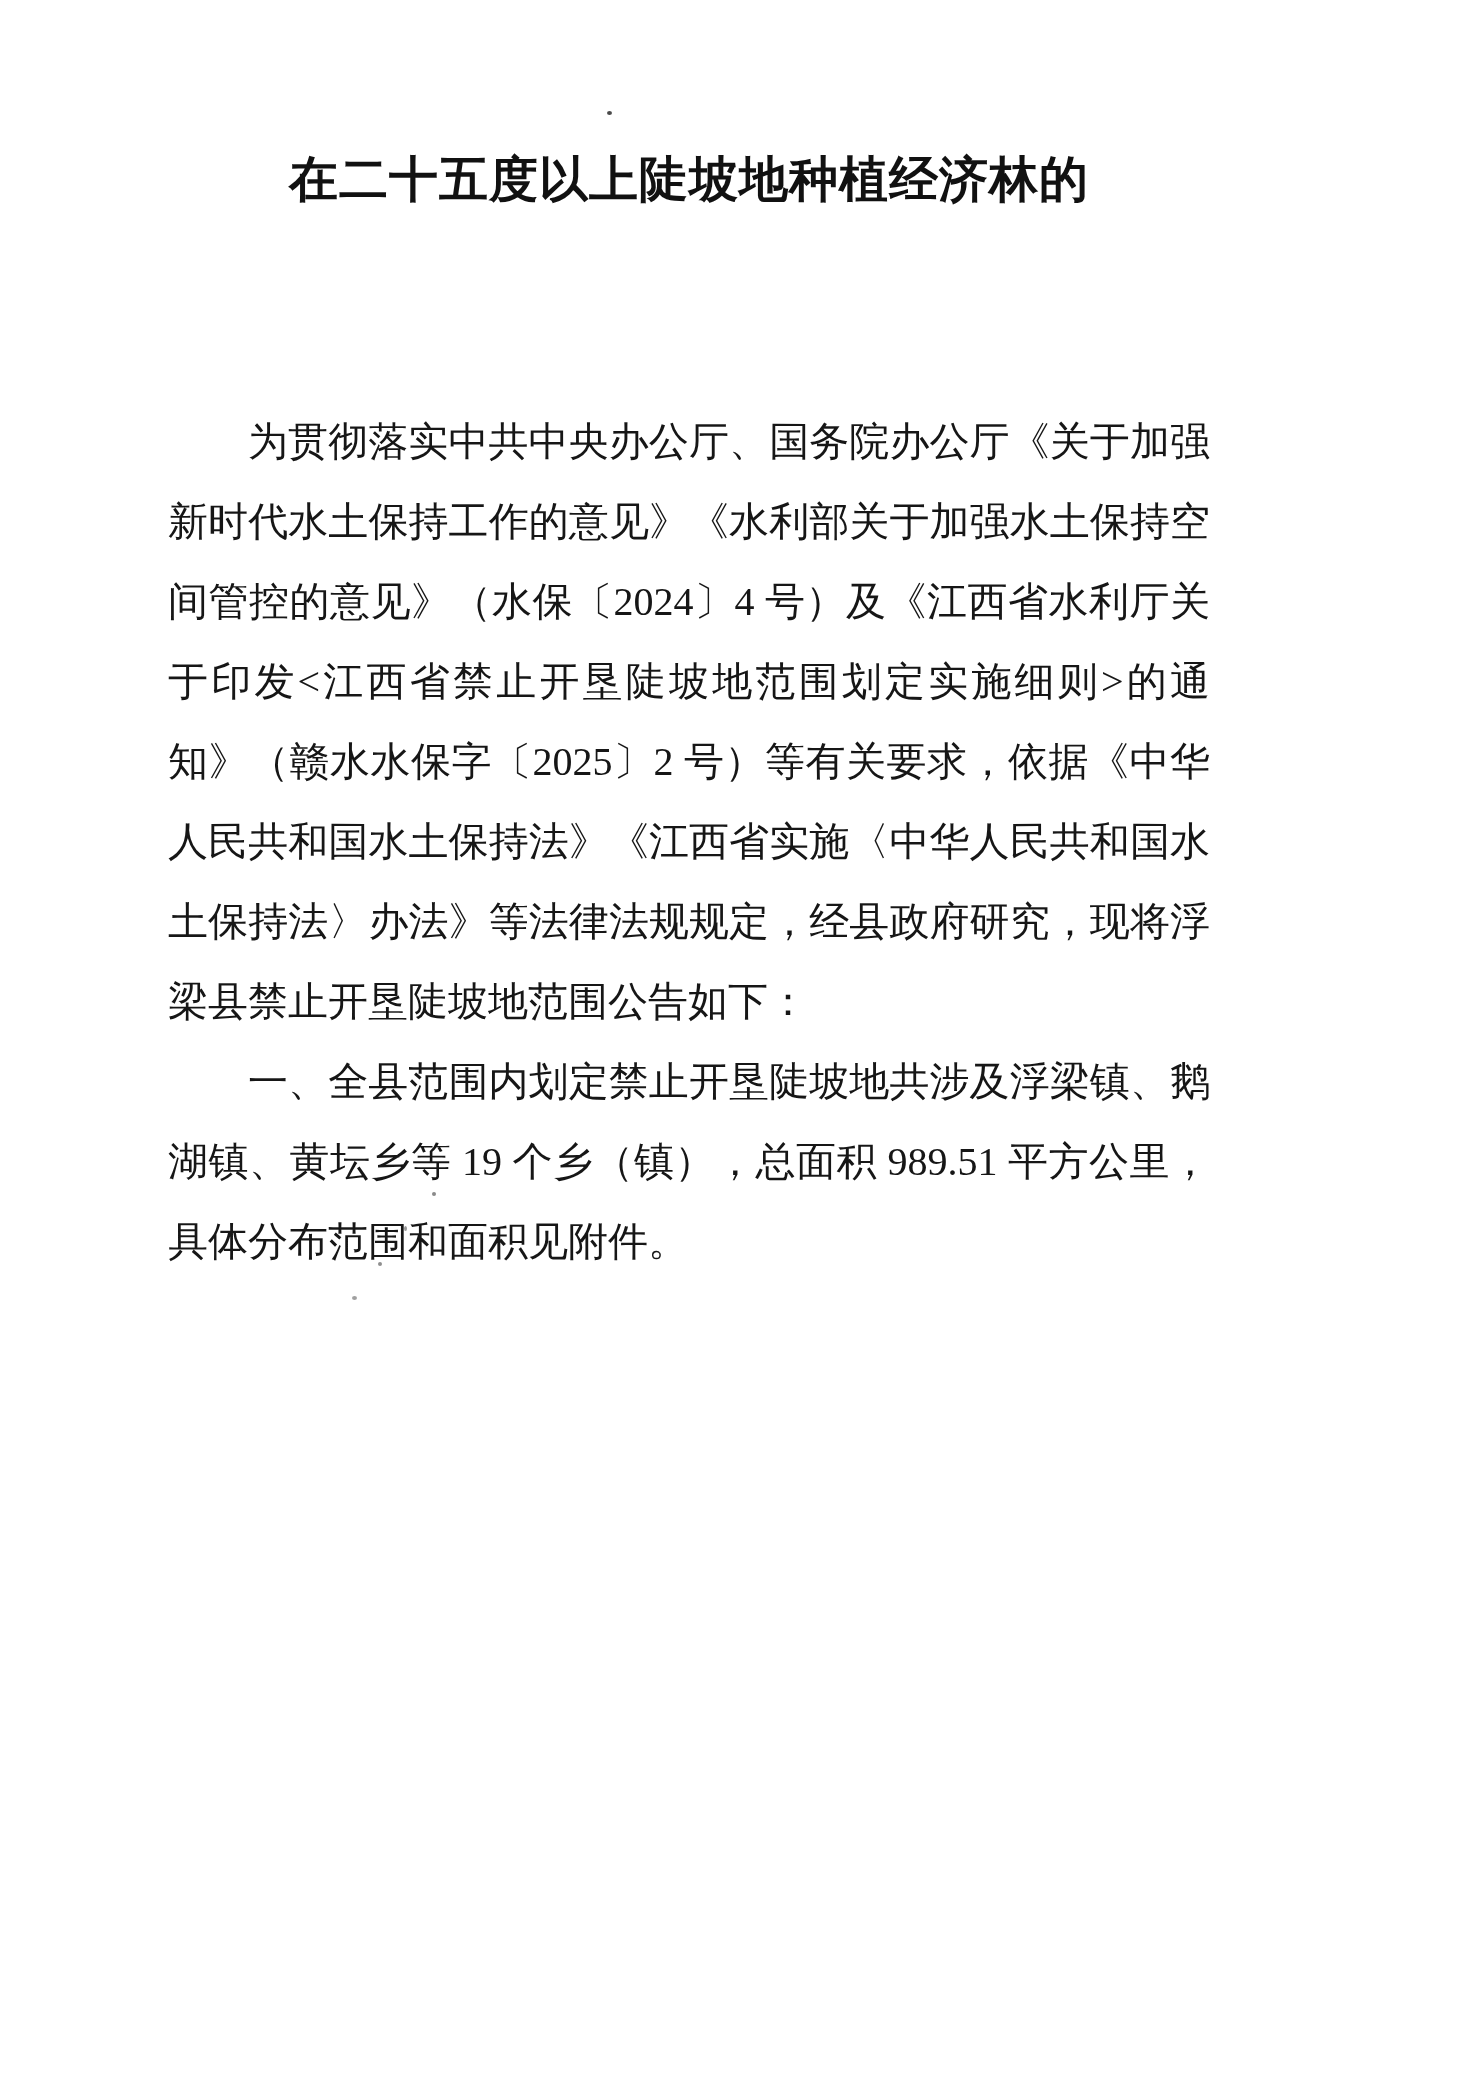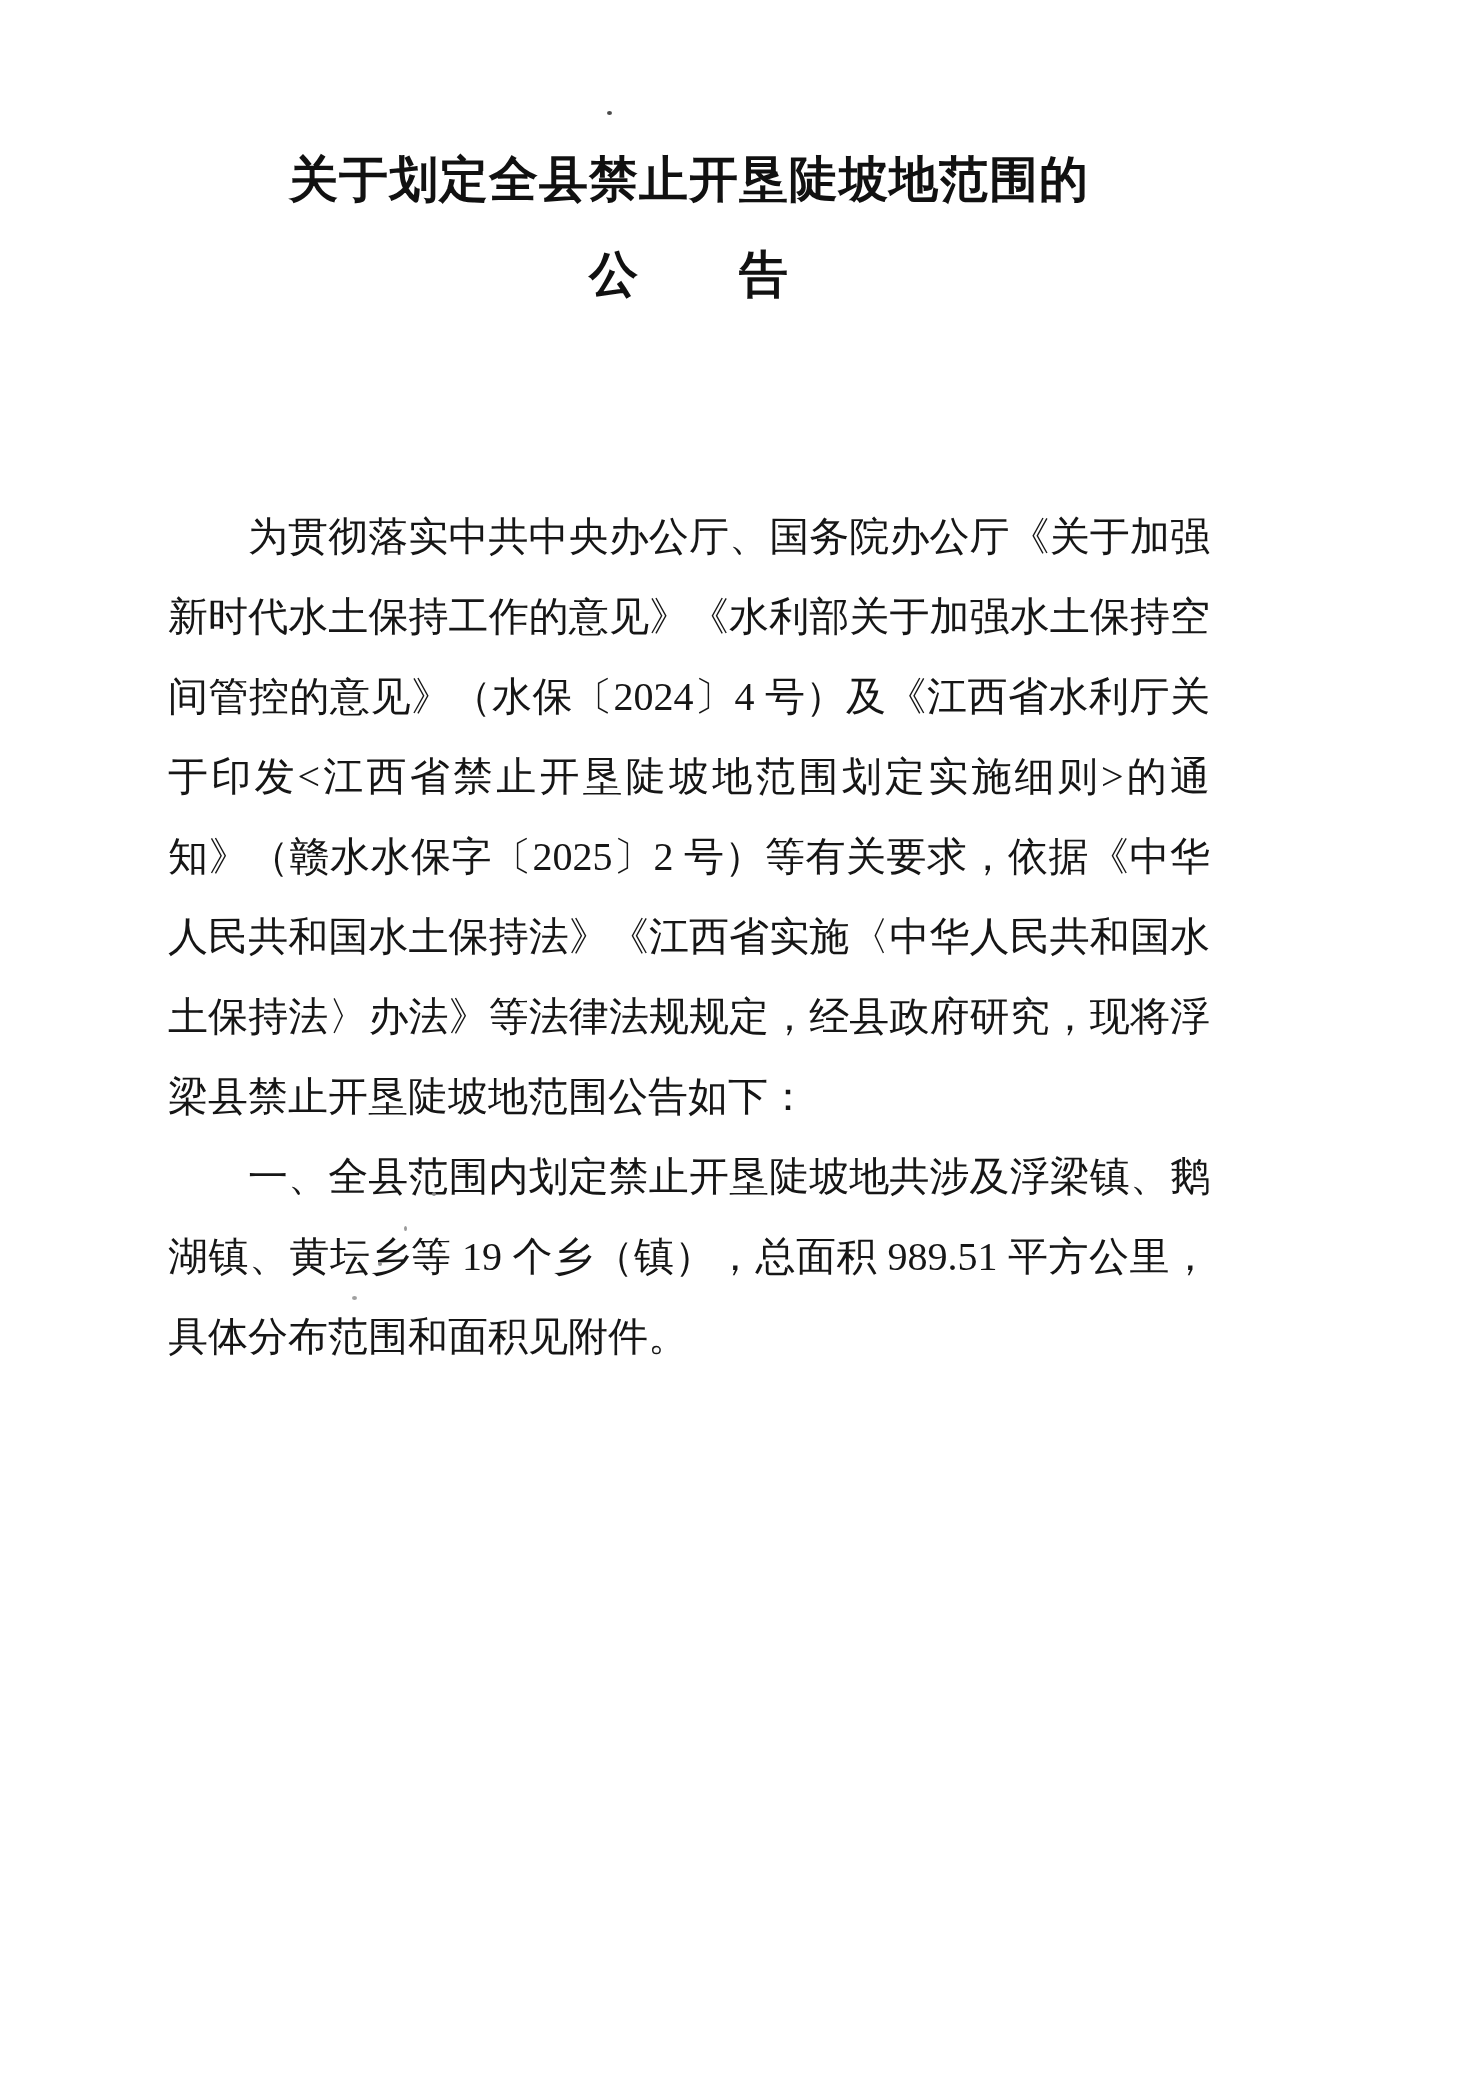--- a/index.html
+++ b/index.html
@@ -67,22 +67,21 @@
   .speck-4 { left: 352px; top: 1296px; width: 5px; height: 4px; background: #a0a0a0; }
 </style>
 </head>
 <body>
 
 <div class="page">
 
   <span class="artifact artifact-top-dot"></span>
 
   <div class="title-block">
-    <h1 class="doc-title">关于划定全县禁止开垦陡坡地范围的</h1>
-    <h2 class="doc-subtitle">公　　告</h2>
+    <h1 class="doc-title">在二十五度以上陡坡地种植经济林的</h1>
   </div>
 
   <div class="doc-body">
     <p>为贯彻落实中共中央办公厅、国务院办公厅《关于加强新时代水土保持工作的意见》《水利部关于加强水土保持空间管控的意见》（水保〔2024〕4 号）及《江西省水利厅关于印发&lt;江西省禁止开垦陡坡地范围划定实施细则&gt;的通知》（赣水水保字〔2025〕2 号）等有关要求，依据《中华人民共和国水土保持法》《江西省实施〈中华人民共和国水土保持法〉办法》等法律法规规定，经县政府研究，现将浮梁县禁止开垦陡坡地范围公告如下：</p>
     <p>一、全县范围内划定禁止开垦陡坡地共涉及浮梁镇、鹅湖镇、黄坛乡等 19 个乡（镇），总面积 989.51 平方公里，具体分布范围和面积见附件。</p>
   </div>
 
   <span class="artifact speck-1"></span>
   <span class="artifact speck-2"></span>
   <span class="artifact speck-3"></span>

